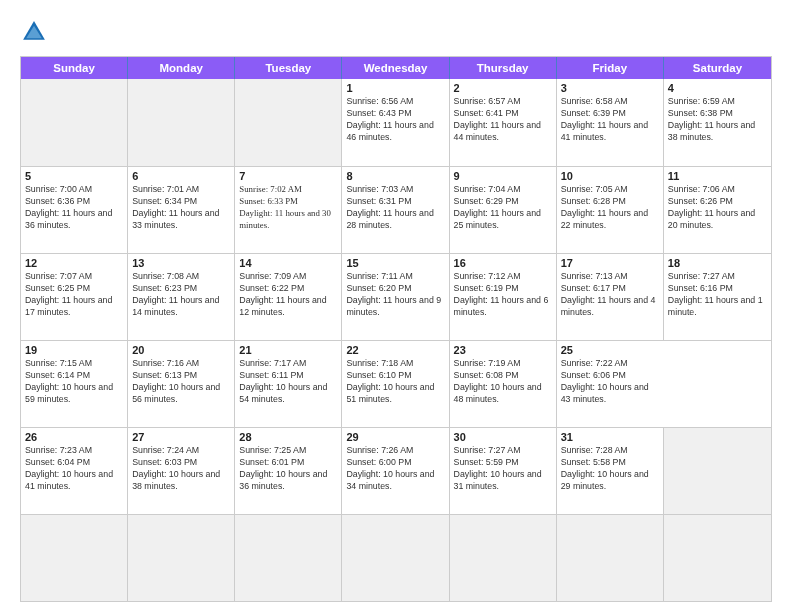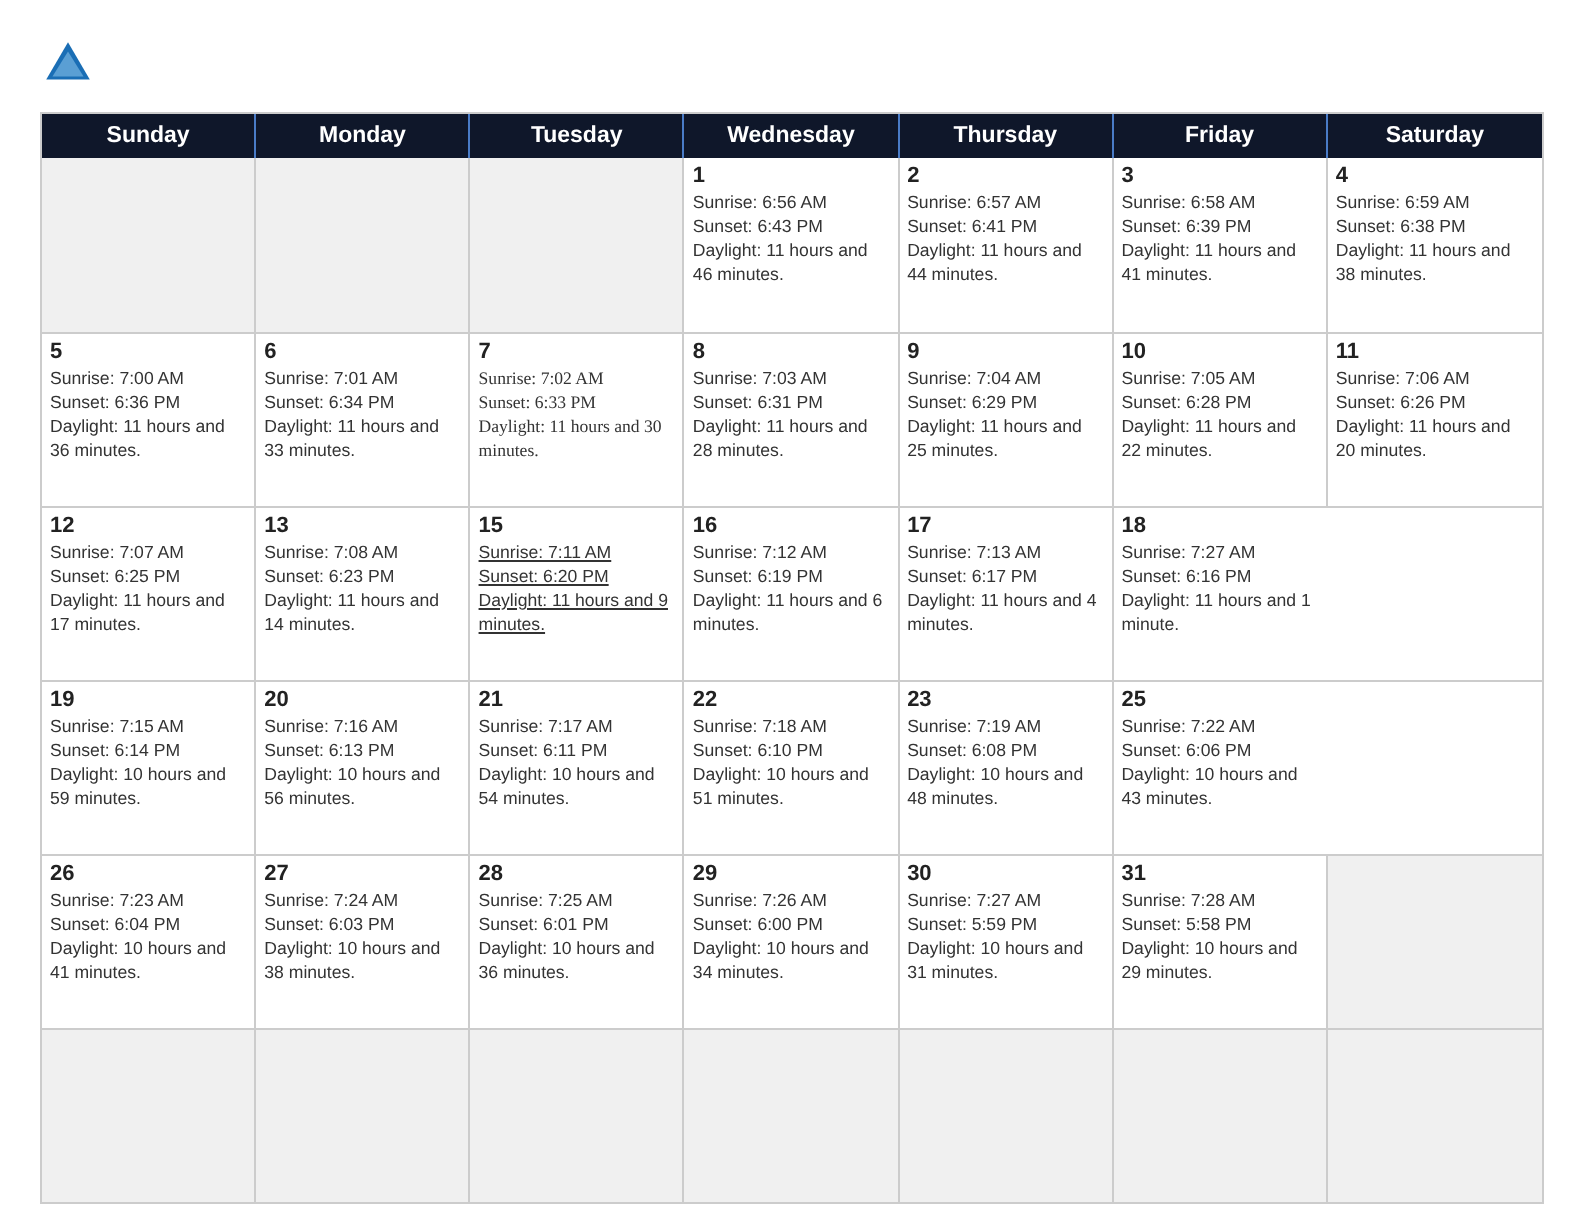--- a/index.html
+++ b/index.html
@@ -55,21 +55,21 @@
     }
     .calendar {
       flex: 1;
       display: flex;
       flex-direction: column;
       border: 1px solid #ccc;
     }
     .cal-header {
       display: grid;
       grid-template-columns: repeat(7, 1fr);
-      background: #0f172a;
+      background: #8b5cf6;
     }
     .cal-header-cell {
       color: #fff;
       font-size: 11.5px;
       font-weight: bold;
       padding: 5px 4px;
       text-align: center;
       border-right: 1px solid #4a7cc7;
     }
     .cal-header-cell:last-child { border-right: none; }
@@ -219,22 +219,28 @@
 Sunset: 6:25 PM
 Daylight: 11 hours and 17 minutes.</div>
           </div>
           <div class="cal-cell">
             <div class="day-number">13</div>
             <div class="day-info" style="white-space: pre-line;">Sunrise: 7:08 AM
 Sunset: 6:23 PM
 Daylight: 11 hours and 14 minutes.</div>
           </div>
           <div class="cal-cell">
+            <div class="day-number">14</div>
+            <div class="day-info" style="white-space: pre-line;">Sunrise: 7:09 AM
+Sunset: 6:22 PM
+Daylight: 11 hours and 12 minutes.</div>
+          </div>
+          <div class="cal-cell">
             <div class="day-number">15</div>
-            <div class="day-info" style="white-space: pre-line; text-decoration: underline;">Sunrise: 7:11 AM
+            <div class="day-info" style="white-space: pre-line;">Sunrise: 7:11 AM
 Sunset: 6:20 PM
 Daylight: 11 hours and 9 minutes.</div>
           </div>
           <div class="cal-cell">
             <div class="day-number">16</div>
             <div class="day-info" style="white-space: pre-line;">Sunrise: 7:12 AM
 Sunset: 6:19 PM
 Daylight: 11 hours and 6 minutes.</div>
           </div>
           <div class="cal-cell">

